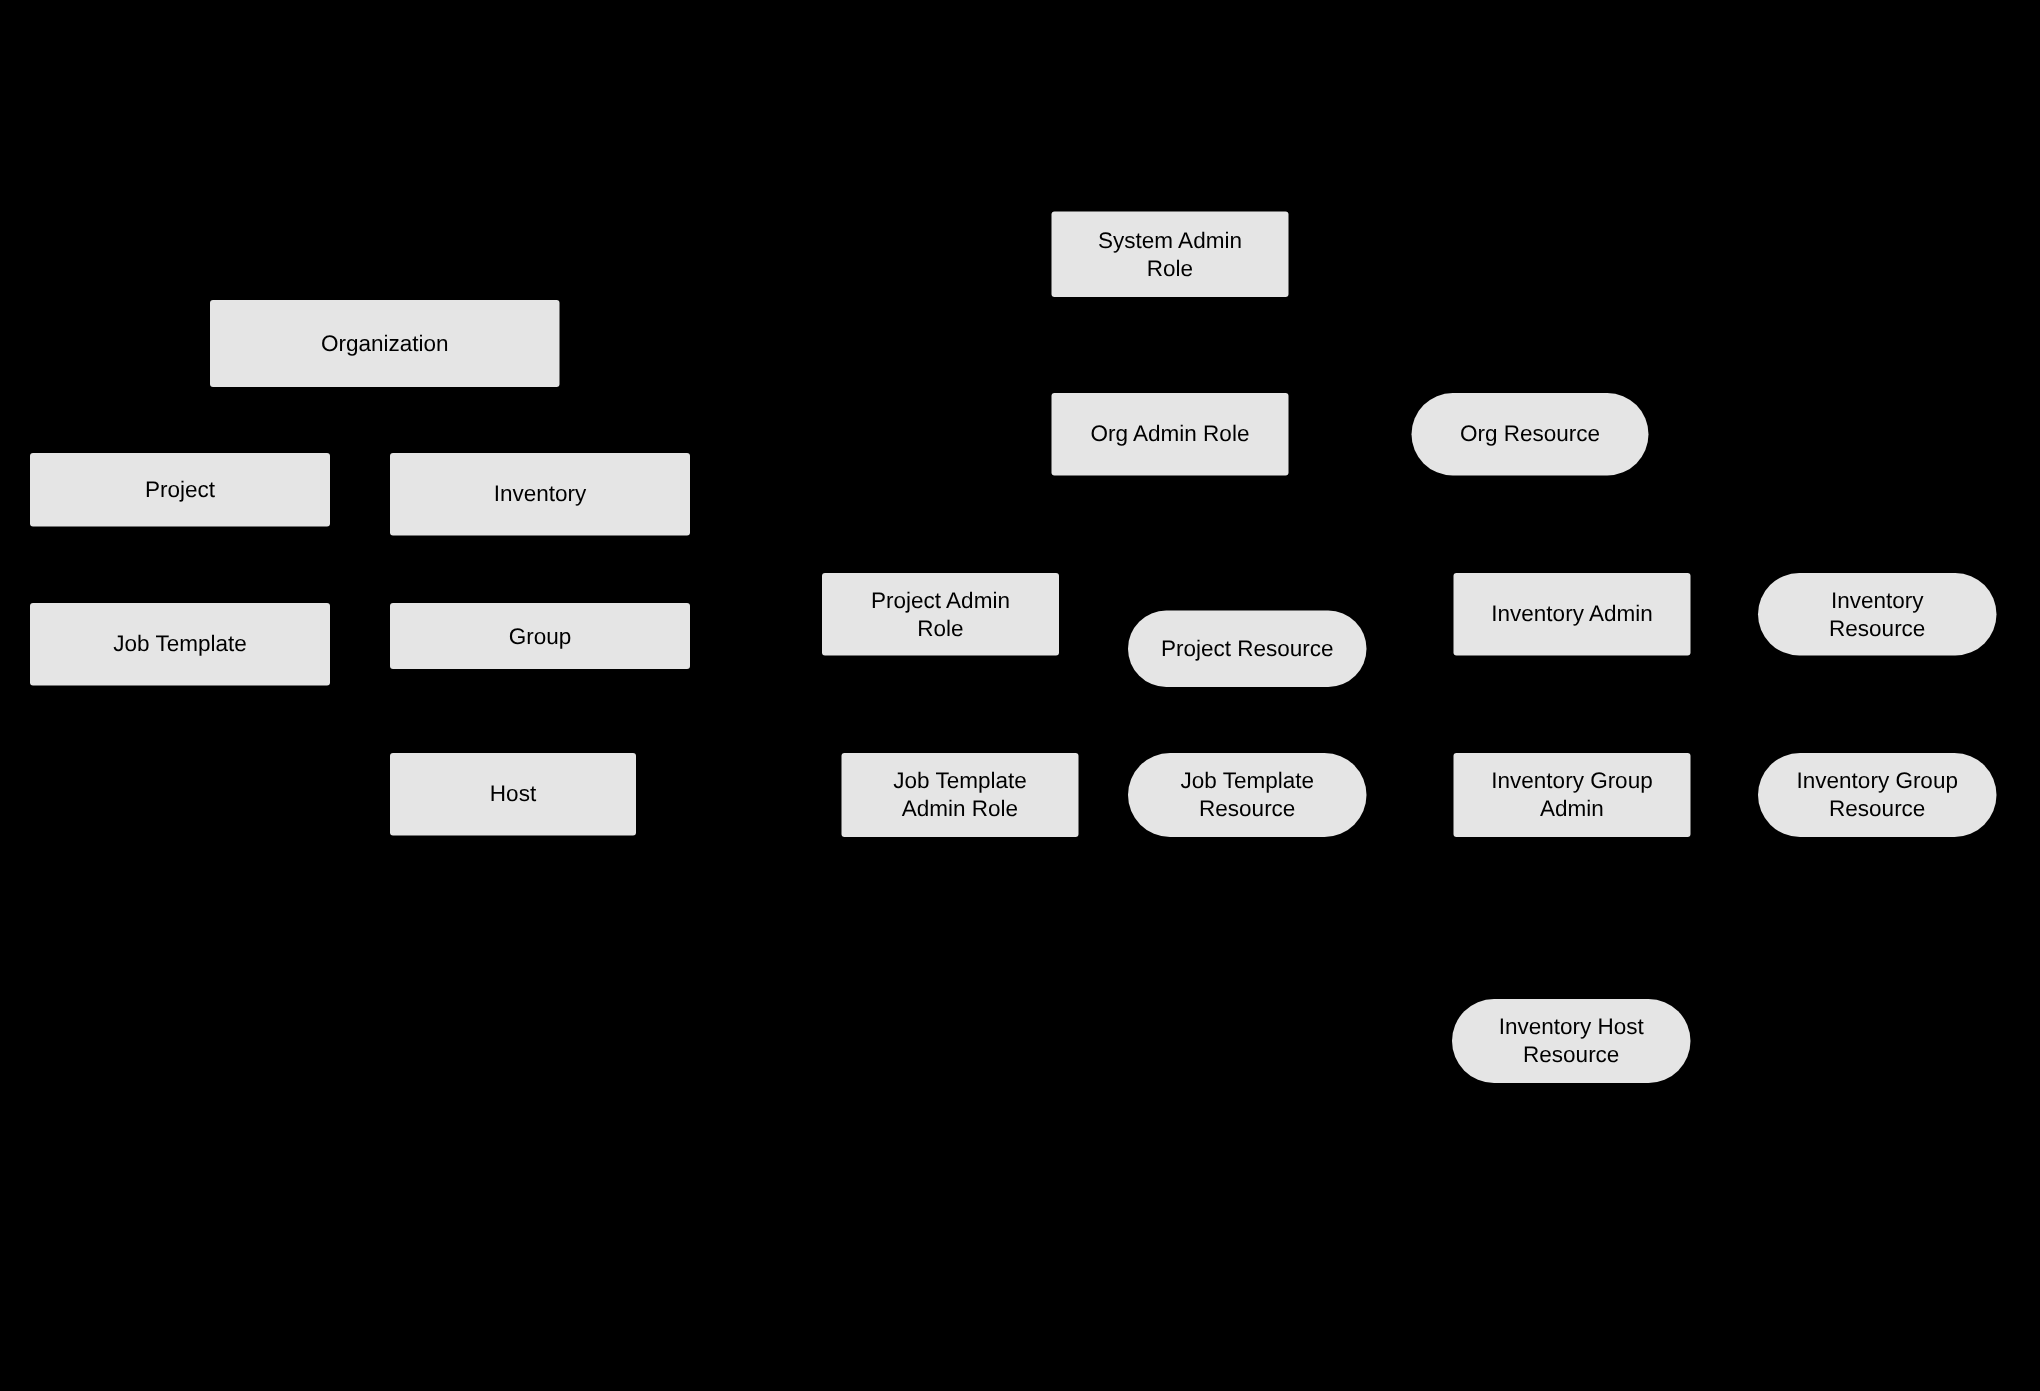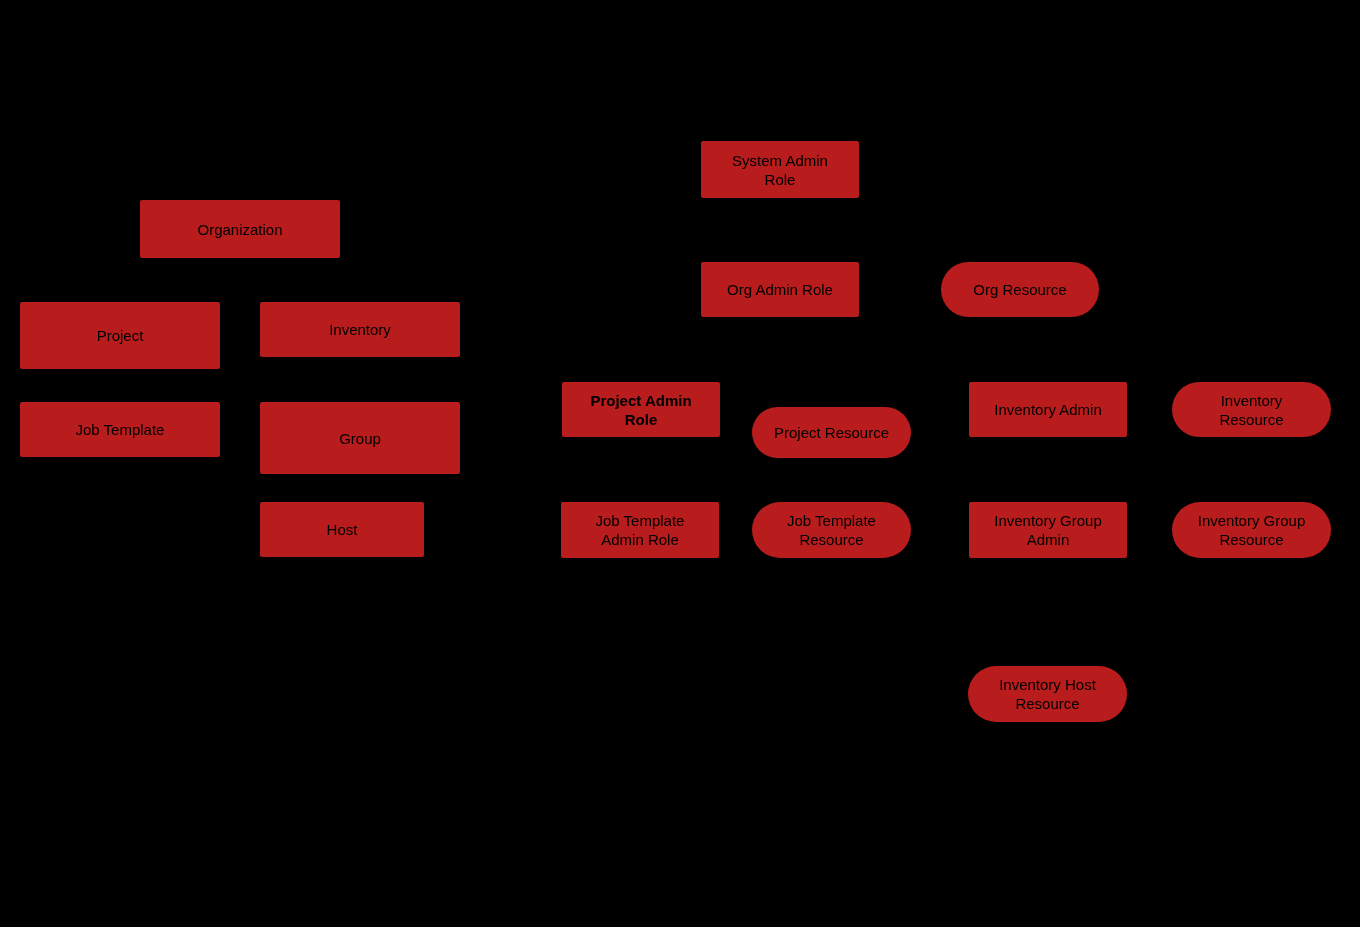--- a/index.html
+++ b/index.html
@@ -10,21 +10,21 @@
   #canvas {
     position: relative;
     width: 1360px;
     height: 927px;
     background: #000000;
     overflow: hidden;
     font-family: "Liberation Sans", sans-serif;
   }
   .node {
     position: absolute;
-    background: #b91c1c;
+    background: #e5e5e5;
     color: #000000;
     display: flex;
     align-items: center;
     justify-content: center;
     text-align: center;
     font-size: 15px;
     line-height: 19px;
     box-sizing: border-box;
     padding: 2px 6px;
     white-space: pre-line;
@@ -34,40 +34,40 @@
   }
   .node.pill {
     border-radius: 999px;
   }
 </style>
 </head>
 <body>
 
 <div id="canvas">
 
-  <div class="node rect" style="left:140px;top:200px;width:200px;height:58px;">Organization</div>
+  <div class="node rect" style="left:140px;top:200px;width:233px;height:58px;">Organization</div>
 
-  <div class="node rect" style="left:20px;top:302px;width:200px;height:67px;">Project</div>
+  <div class="node rect" style="left:20px;top:302px;width:200px;height:49px;">Project</div>
 
   <div class="node rect" style="left:260px;top:302px;width:200px;height:55px;">Inventory</div>
 
   <div class="node rect" style="left:20px;top:402px;width:200px;height:55px;">Job Template</div>
 
-  <div class="node rect" style="left:260px;top:402px;width:200px;height:72px;">Group</div>
+  <div class="node rect" style="left:260px;top:402px;width:200px;height:44px;">Group</div>
 
   <div class="node rect" style="left:260px;top:502px;width:164px;height:55px;">Host</div>
 
   <div class="node rect" style="left:701px;top:141px;width:158px;height:57px;">System Admin
 Role</div>
 
   <div class="node pill" style="left:941px;top:262px;width:158px;height:55px;">Org Resource</div>
 
   <div class="node rect" style="left:701px;top:262px;width:158px;height:55px;">Org Admin Role</div>
 
-  <div class="node rect" style="left:562px;top:382px;width:158px;height:55px;font-weight:bold;">Project Admin
+  <div class="node rect" style="left:548px;top:382px;width:158px;height:55px;">Project Admin
 Role</div>
 
   <div class="node pill" style="left:752px;top:382px;width:159px;height:51px;margin-top:25px;">Project Resource</div>
 
   <div class="node rect" style="left:969px;top:382px;width:158px;height:55px;">Inventory Admin</div>
 
   <div class="node pill" style="left:1172px;top:382px;width:159px;height:55px;">Inventory
 Resource</div>
 
   <div class="node rect" style="left:561px;top:502px;width:158px;height:56px;">Job Template

